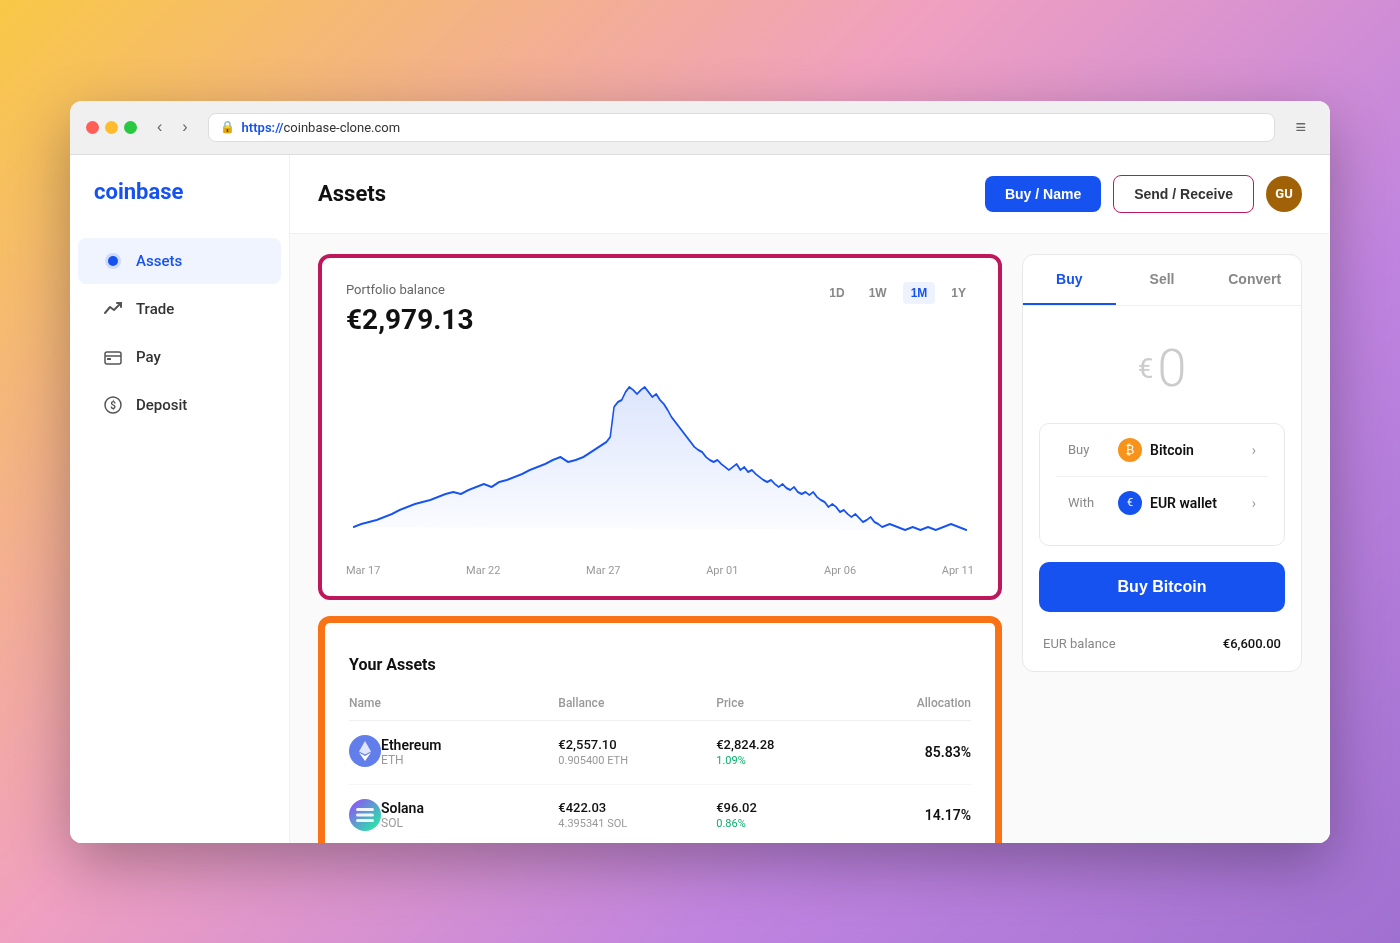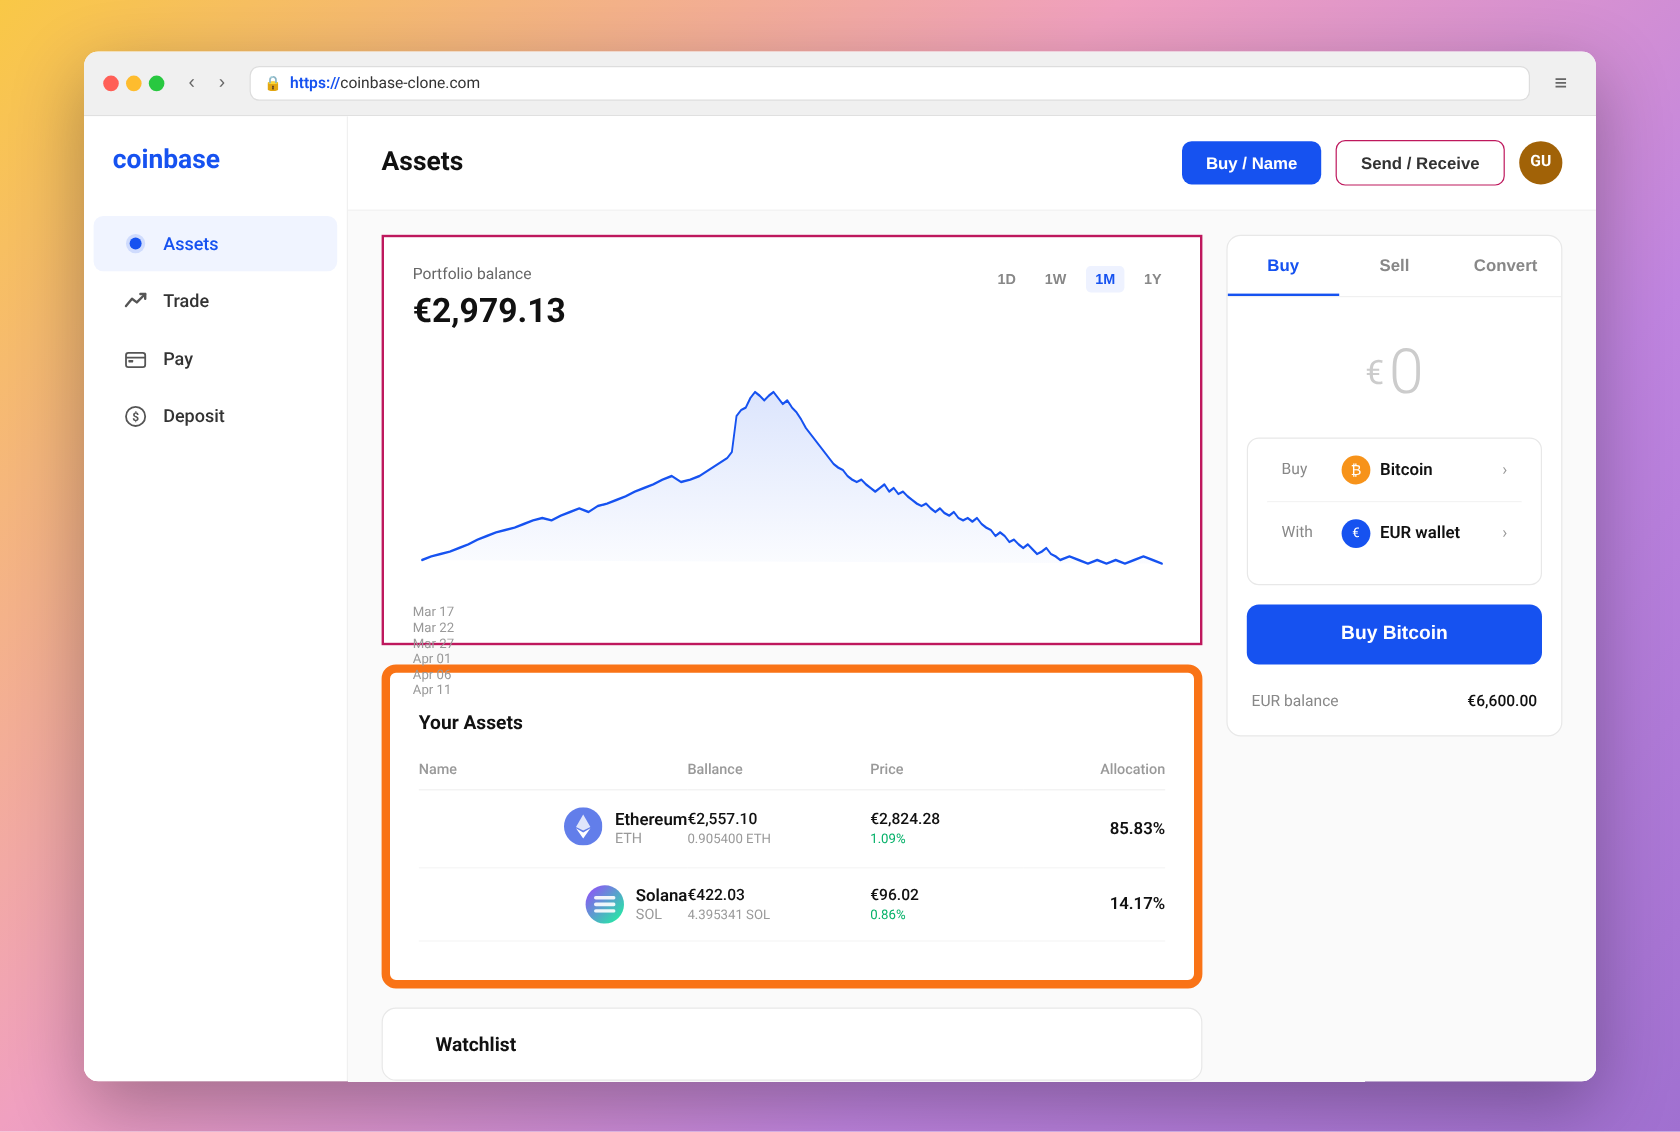--- a/index.html
+++ b/index.html
@@ -77,21 +77,21 @@
     .menu-btn {
       background: none;
       border: none;
       cursor: pointer;
       color: #666;
       font-size: 18px;
       padding: 4px 8px;
     }
     .app-body {
       display: flex;
-      height: 804px;
+      height: 688px;
       background: #fff;
     }
     
     .sidebar {
       width: 220px;
       background: #fff;
       border-right: 1px solid #f0f0f0;
       padding: 24px 0;
       flex-shrink: 0;
     }
@@ -187,22 +187,22 @@
     }
     .left-panel {
       flex: 1;
       display: flex;
       flex-direction: column;
       gap: 16px;
     }
     
     .portfolio-card {
       background: #fff;
-      border: 2px solid #be185d;
-      border-radius: 0;
+      border: 4px solid #be185d;
+      border-radius: 12px;
       padding: 24px;
     }
     .portfolio-header {
       display: flex;
       align-items: flex-start;
       justify-content: space-between;
       margin-bottom: 8px;
     }
     .portfolio-label {
       font-size: 13px;
@@ -241,21 +241,20 @@
     .chart-svg {
       width: 100%;
       height: 200px;
     }
     .chart-labels {
       display: flex;
       justify-content: space-between;
       padding: 8px 0 0;
       font-size: 11px;
       color: #999;
-      flex-direction: column;
     }
     
     .assets-card {
       background: #fff;
       border: 7px solid #f97316;
       border-radius: 12px;
       padding: 32px 24px;
     }
     .assets-title {
       font-size: 16px;
@@ -280,22 +279,20 @@
       padding: 14px 0;
       border-bottom: 1px solid #f5f5f5;
       font-size: 14px;
       color: #111;
       vertical-align: middle;
     }
     .assets-table td.right { text-align: right; }
     .asset-name-cell {
       display: flex;
       align-items: center;
-      gap: 10px;
-      justify-content: flex-end;
     }
     .asset-name { font-weight: 600; font-size: 14px; }
     .asset-symbol { font-size: 12px; color: #999; }
     .balance-primary { font-weight: 500; font-size: 13px; }
     .balance-secondary { font-size: 11px; color: #999; margin-top: 2px; }
     .price-primary { font-weight: 500; font-size: 13px; }
     .price-change { font-size: 11px; color: #05b169; margin-top: 2px; }
     .allocation { font-weight: 600; font-size: 14px; }
     
     .watchlist-card {

